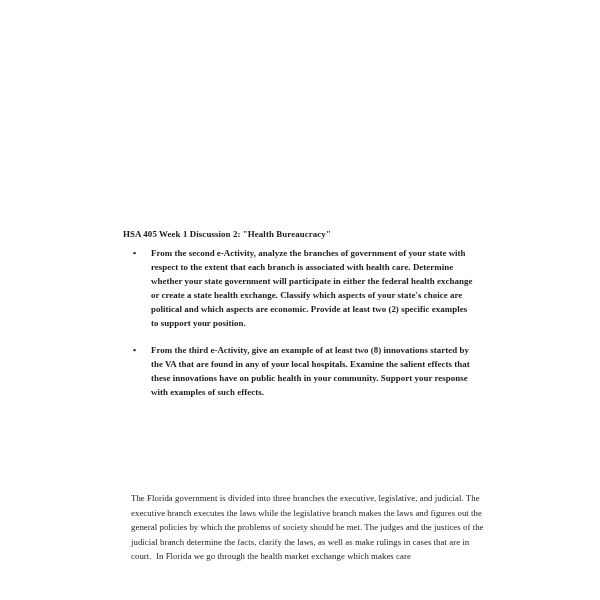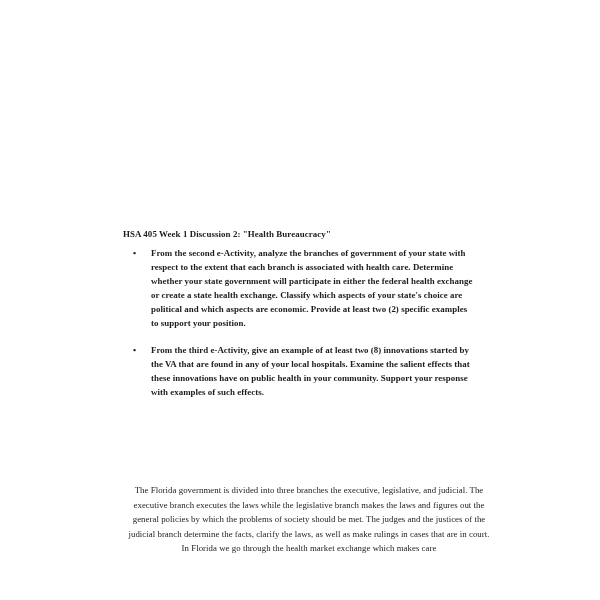--- a/index.html
+++ b/index.html
@@ -78,26 +78,26 @@
 
   
   .body-block {
     position: absolute;
     left: 123px;
     top: 483px;
     width: 372px;
   }
 
   .body-paragraph {
-    margin: 0;
+    margin: 8px;
     font-size: 8.8px;
     font-weight: normal;
     line-height: 14.6px;
     letter-spacing: 0.005em;
-    text-align: center;
+    text-align: left;
     white-space: pre-wrap;
   }
 </style>
 </head>
 <body>
 
 <div id="page">
 
   <div class="prompt-block">
 

